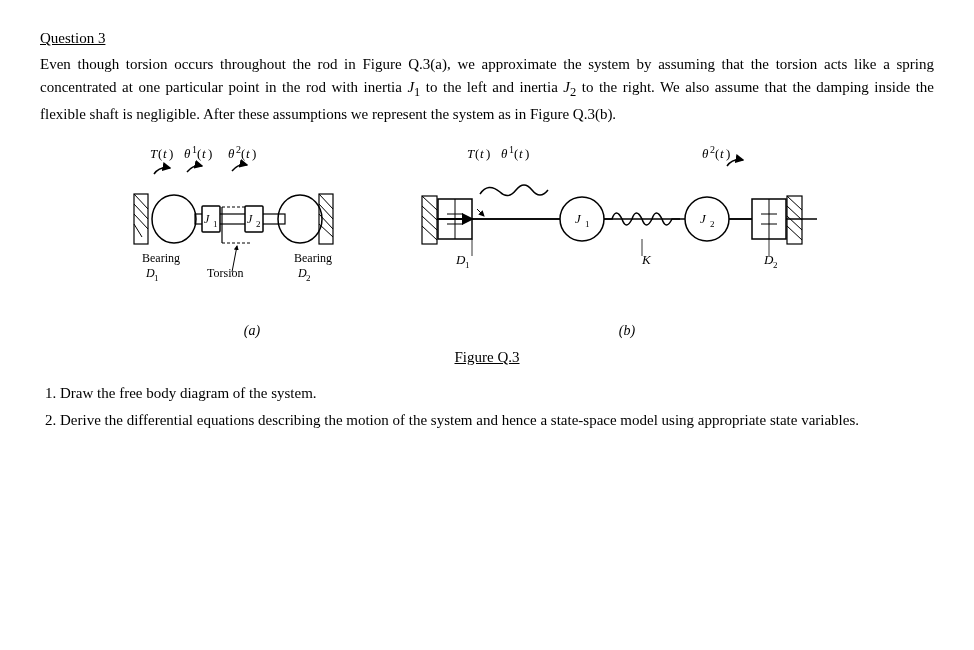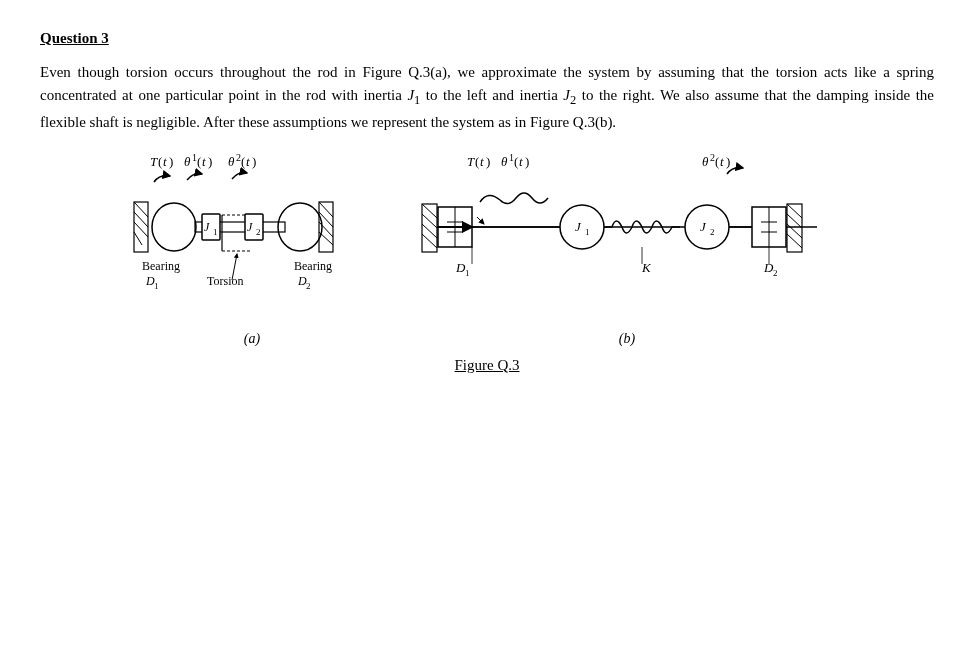--- a/index.html
+++ b/index.html
@@ -6,23 +6,23 @@
     body {
       background: #fff;
       font-family: "Times New Roman", Times, serif;
       font-size: 15px;
       color: #000;
       padding: 30px 40px;
       width: 974px;
       min-height: 650px;
     }
     .question-title {
-      font-weight: bold;
+      font-weight: normal;
       text-decoration: underline;
-      margin-bottom: 14px;
+      margin-bottom: 6px;
       font-size: 15px;
     }
     .paragraph {
       text-align: justify;
       line-height: 1.55;
       margin-bottom: 12px;
     }
     .figure-area {
       display: flex;
       flex-direction: column;
@@ -250,14 +250,20 @@
 
           <line x1="65" y1="65" x2="72" y2="72" stroke="#000" stroke-width="1" marker-end="url(#arrB)"></line>
         </svg>
         <div class="fig-label">(b)</div>
       </div>
 
     </div>
     <div class="figure-caption">Figure Q.3</div>
   </div>
 
+  <div class="questions-list">
+    <ol>
+      <li>Draw the free body diagram of the system.</li>
+      <li>Derive the differential equations describing the motion of the system and hence a state-space model using appropriate state variables.</li>
+    </ol>
+  </div>
 
 </div>
 
 </body></html>

